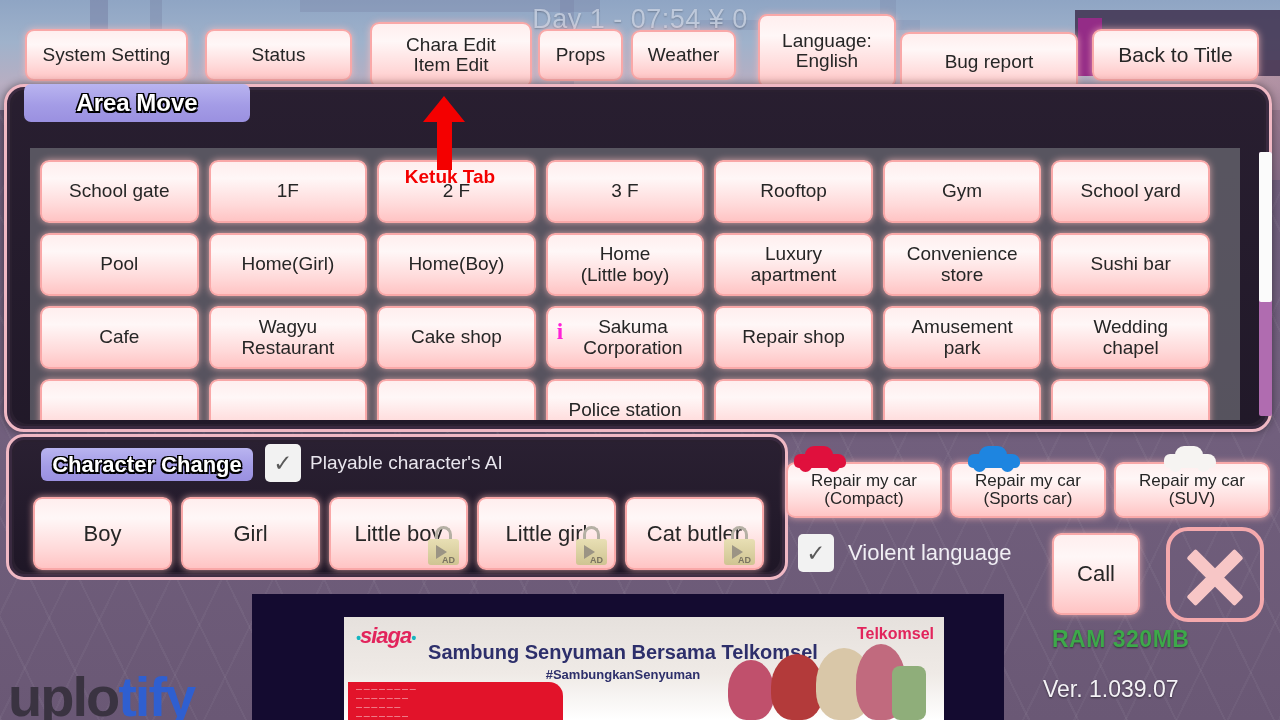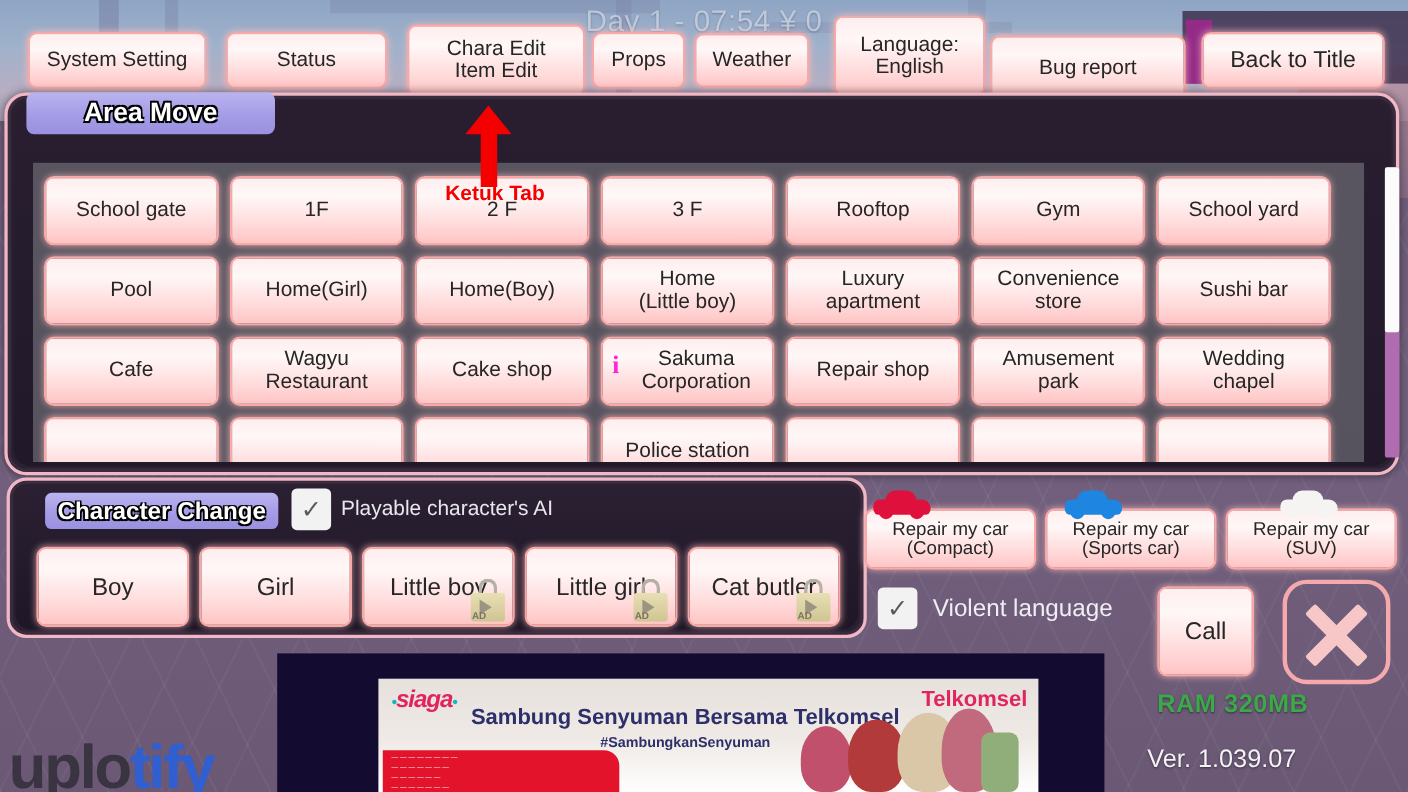--- a/index.html
+++ b/index.html
@@ -191,21 +191,21 @@
   .ad-lock .body {
     position:absolute; left:2px; top:13px; width:31px; height:26px;
     background: linear-gradient(180deg,#e8dfb4,#cfc492);
     border-radius:3px;
   }
   .ad-lock .play {
     position:absolute; left:10px; top:19px; width:0;height:0;
     border-left:11px solid #9b9484; border-top:7px solid transparent; border-bottom:7px solid transparent;
   }
   .ad-lock .adtxt {
-    position:absolute; right:18px; bottom:0px; font-size:9px; color:#7a7361; font-weight:bold;
+    position:absolute; right:5px; bottom:0px; font-size:9px; color:#7a7361; font-weight:bold;
   }
 
   
   #car-row { position:absolute; left:786px; top:462px; display:flex; gap:8px; }
   #car-row .pbtn { width:156px; height:56px; font-size:17px; }
   .car-ic { position:absolute; width:52px; height:30px; top:-22px; }
   .car-ic .body1 { position:absolute; left:0; bottom:4px; width:52px; height:14px; border-radius:6px 8px 5px 5px; }
   .car-ic .roof  { position:absolute; left:11px; bottom:14px; width:28px; height:12px; border-radius:9px 9px 0 0; }
   .car-ic .w1, .car-ic .w2 { position:absolute; bottom:0px; width:13px;height:13px;border-radius:50%; }
   .car-ic .w1 { left:5px; } .car-ic .w2 { left:33px; }
@@ -236,21 +236,21 @@
     background: linear-gradient(180deg,#e6e1dd 0%, #efeae6 55%, #ffffff 100%);
     overflow:hidden;
   }
   #ad-logo { position:absolute; left:12px; top:6px; font-size:22px; font-weight:bold; color:#e2245c;
              font-style:italic; letter-spacing:-1px; }
   #ad-logo .dot { color:#15b5c0; font-size:14px; }
   #ad-head { position:absolute; left:64px; top:24px; width:430px; text-align:center;
              font-size:20px; font-weight:bold; color:#2d2f6b; }
   #ad-sub { position:absolute; left:64px; top:50px; width:430px; text-align:center;
             font-size:13px; font-weight:bold; color:#2d2f6b; }
-  #ad-brand { position:absolute; right:10px; top:8px; font-size:20px; font-weight:bold; color:#e2245c; }
+  #ad-brand { position:absolute; right:10px; top:8px; font-size:16px; font-weight:bold; color:#e2245c; }
   #ad-redbox { position:absolute; left:4px; bottom:0; width:215px; height:38px; background:#e2132a;
                border-radius:0 14px 0 0; }
   #ad-redbox .l { position:absolute; left:8px; font-size:6px; color:#fff; }
   #ad-photo { position:absolute; right:18px; bottom:0; width:210px; height:86px; }
   .ppl { position:absolute; border-radius:50% 50% 40% 40%; }
 
   
   #watermark {
     position:absolute; left:8px; top:636px; font-size:56px; font-weight:bold;
     letter-spacing:-2px;

